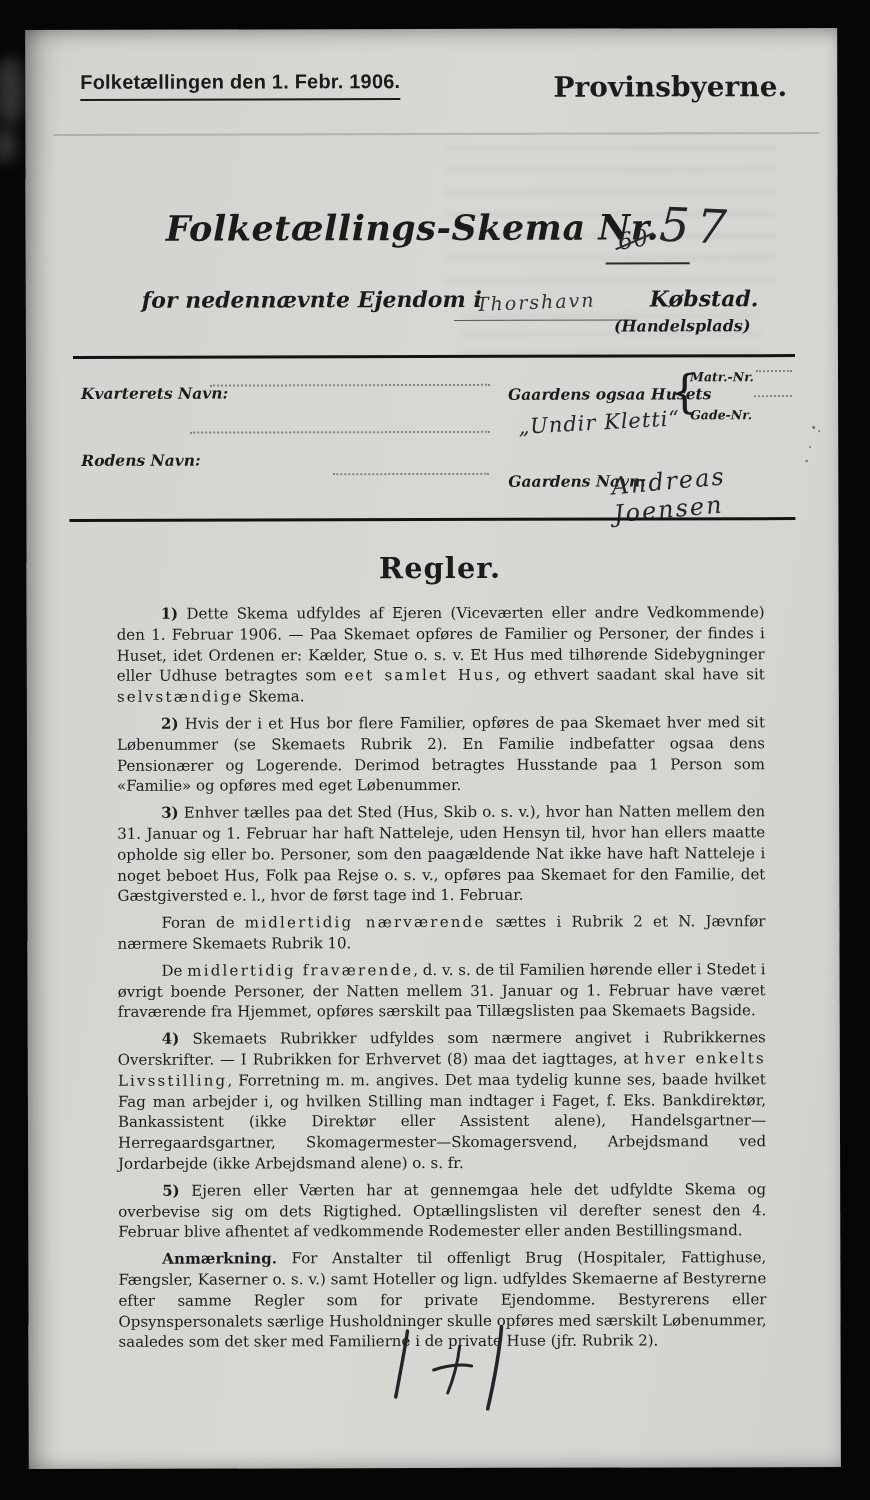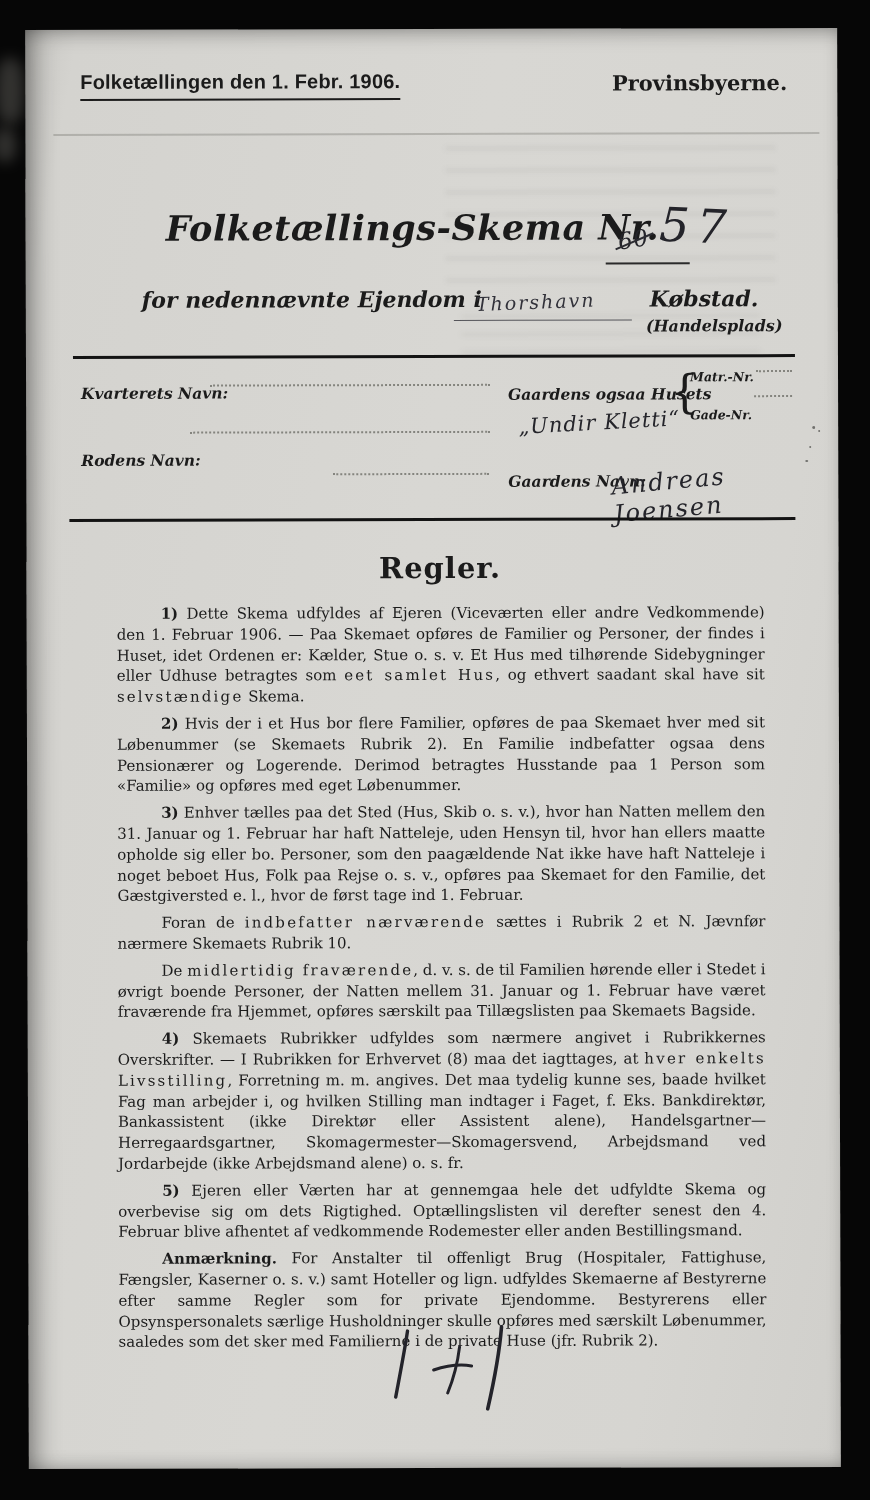--- a/index.html
+++ b/index.html
@@ -28,35 +28,35 @@
   .ghost-a{left:420px;top:118px;width:330px;height:150px;
     background:repeating-linear-gradient(180deg,rgba(70,70,64,.10) 0 3px,transparent 3px 22px);}
   .ghost-b{left:435px;top:286px;width:300px;height:44px;
     background:repeating-linear-gradient(180deg,rgba(70,70,64,.08) 0 3px,transparent 3px 18px);}
 
   .hdr-left{
     position:absolute;left:55px;top:41px;
     font-family:"Liberation Sans",sans-serif;font-weight:bold;font-size:20px;
     letter-spacing:.2px;border-bottom:2.5px solid #1b1b1b;padding-bottom:5px;
   }
-  .hdr-right{position:absolute;right:50px;top:42px;font-weight:bold;font-size:21px;text-align:center;}
+  .hdr-right{position:absolute;right:50px;top:42px;font-weight:bold;font-size:28px;text-align:center;}
   .faint-rule{position:absolute;left:28px;top:104px;width:766px;border-top:2px solid rgba(95,95,88,.30);}
 
   .title{position:absolute;left:140px;top:178px;font-size:35px;font-weight:bold;font-style:italic;letter-spacing:.5px;}
   .nr-underline{position:absolute;left:580px;top:234px;width:84px;border-top:2.5px solid #2a2a2a;}
   .hw{font-style:italic;color:#24242a;}
   .hw-struck{position:absolute;left:592px;top:198px;font-size:23px;transform:rotate(-9deg);letter-spacing:1px;}
   .hw-struck::after{content:"";position:absolute;left:-4px;right:-6px;top:54%;border-top:2.5px solid #2c2c32;transform:rotate(-14deg);}
   .hw-number{position:absolute;left:634px;top:170px;font-size:47px;transform:rotate(3deg);letter-spacing:7px;}
 
   .sub-prefix{position:absolute;left:116px;top:257px;font-size:22px;font-weight:bold;font-style:italic;}
   .sub-line{position:absolute;left:428px;top:291px;width:178px;border-top:1.5px solid #55555a;}
   .hw-place{position:absolute;left:450px;top:262px;font-size:19px;transform:rotate(-2deg);letter-spacing:2px;color:#32323a;}
   .sub-suffix{position:absolute;left:612px;top:257px;font-size:22px;font-weight:bold;font-style:italic;margin-left:12px;}
-  .sub-note{position:absolute;left:620px;top:288px;font-size:16px;font-weight:bold;font-style:italic;}
+  .sub-note{position:absolute;left:588px;top:288px;font-size:16px;font-weight:bold;font-style:italic;}
 
   .rule{position:absolute;border-top:3.5px solid #131313;}
   .rule1{left:47px;top:326px;width:722px;}
   .rule2{left:43px;top:489px;width:726px;}
 
   .f-label{position:absolute;font-weight:bold;font-style:italic;font-size:15.5px;}
   .leader{position:absolute;border-bottom:2px dotted #84847e;}
   .brace{position:absolute;left:644px;top:336px;font-size:46px;font-weight:normal;color:#1b1b1b;}
   .sub-f{position:absolute;font-weight:bold;font-style:italic;font-size:12.5px;}
   .hw-house{position:absolute;left:492px;top:382px;font-size:21px;transform:rotate(-3deg);letter-spacing:1px;}
@@ -126,21 +126,21 @@
 
   <div class="regler-h">Regler.</div>
 
   <div class="rules-text">
     <p class="para"><span class="pnum">1)</span><span> Dette Skema udfyldes af Ejeren (Viceværten eller andre Vedkommende) den 1. Februar 1906. — Paa Skemaet opføres de Familier og Personer, der findes i Huset, idet Ordenen er: Kælder, Stue o. s. v. Et Hus med tilhørende Sidebygninger eller Udhuse betragtes som </span><span class="ls">eet samlet Hus</span><span>, og ethvert saadant skal have sit </span><span class="ls">selvstændige</span><span> Skema.</span></p>
 
     <p class="para"><span class="pnum">2)</span><span> Hvis der i et Hus bor flere Familier, opføres de paa Skemaet hver med sit Løbenummer (se Skemaets Rubrik 2). En Familie indbefatter ogsaa dens Pensionærer og Logerende. Derimod betragtes Husstande paa 1 Person som «Familie» og opføres med eget Løbenummer.</span></p>
 
     <p class="para"><span class="pnum">3)</span><span> Enhver tælles paa det Sted (Hus, Skib o. s. v.), hvor han Natten mellem den 31. Januar og 1. Februar har haft Natteleje, uden Hensyn til, hvor han ellers maatte opholde sig eller bo. Personer, som den paagældende Nat ikke have haft Natteleje i noget beboet Hus, Folk paa Rejse o. s. v., opføres paa Skemaet for den Familie, det Gæstgiversted e. l., hvor de først tage ind 1. Februar.</span></p>
 
-    <p class="para"><span>Foran de </span><span class="ls">indbefatter nærværende</span><span> sættes i Rubrik 2 et N. Jævnfør nærmere Skemaets Rubrik 10.</span></p>
+    <p class="para"><span>Foran de </span><span class="ls">midlertidig nærværende</span><span> sættes i Rubrik 2 et N. Jævnfør nærmere Skemaets Rubrik 10.</span></p>
 
     <p class="para"><span>De </span><span class="ls">midlertidig fraværende</span><span>, d. v. s. de til Familien hørende eller i Stedet i øvrigt boende Personer, der Natten mellem 31. Januar og 1. Februar have været fraværende fra Hjemmet, opføres særskilt paa Tillægslisten paa Skemaets Bagside.</span></p>
 
     <p class="para"><span class="pnum">4)</span><span> Skemaets Rubrikker udfyldes som nærmere angivet i Rubrikkernes Overskrifter. — I Rubrikken for Erhvervet (8) maa det iagttages, at </span><span class="ls">hver enkelts Livsstilling</span><span>, Forretning m. m. angives. Det maa tydelig kunne ses, baade hvilket Fag man arbejder i, og hvilken Stilling man indtager i Faget, f. Eks. Bankdirektør, Bankassistent (ikke Direktør eller Assistent alene), Handelsgartner—Herregaardsgartner, Skomagermester—Skomagersvend, Arbejdsmand ved Jordarbejde (ikke Arbejdsmand alene) o. s. fr.</span></p>
 
     <p class="para"><span class="pnum">5)</span><span> Ejeren eller Værten har at gennemgaa hele det udfyldte Skema og overbevise sig om dets Rigtighed. Optællingslisten vil derefter senest den 4. Februar blive afhentet af vedkommende Rodemester eller anden Bestillingsmand.</span></p>
 
     <p class="para"><span class="anm-label">Anmærkning.</span><span> For Anstalter til offenligt Brug (Hospitaler, Fattighuse, Fængsler, Kaserner o. s. v.) samt Hoteller og lign. udfyldes Skemaerne af Bestyrerne efter samme Regler som for private Ejendomme. Bestyrerens eller Opsynspersonalets særlige Husholdninger skulle opføres med særskilt Løbenummer, saaledes som det sker med Familierne i de private Huse (jfr. Rubrik 2).</span></p>
   </div>
 

